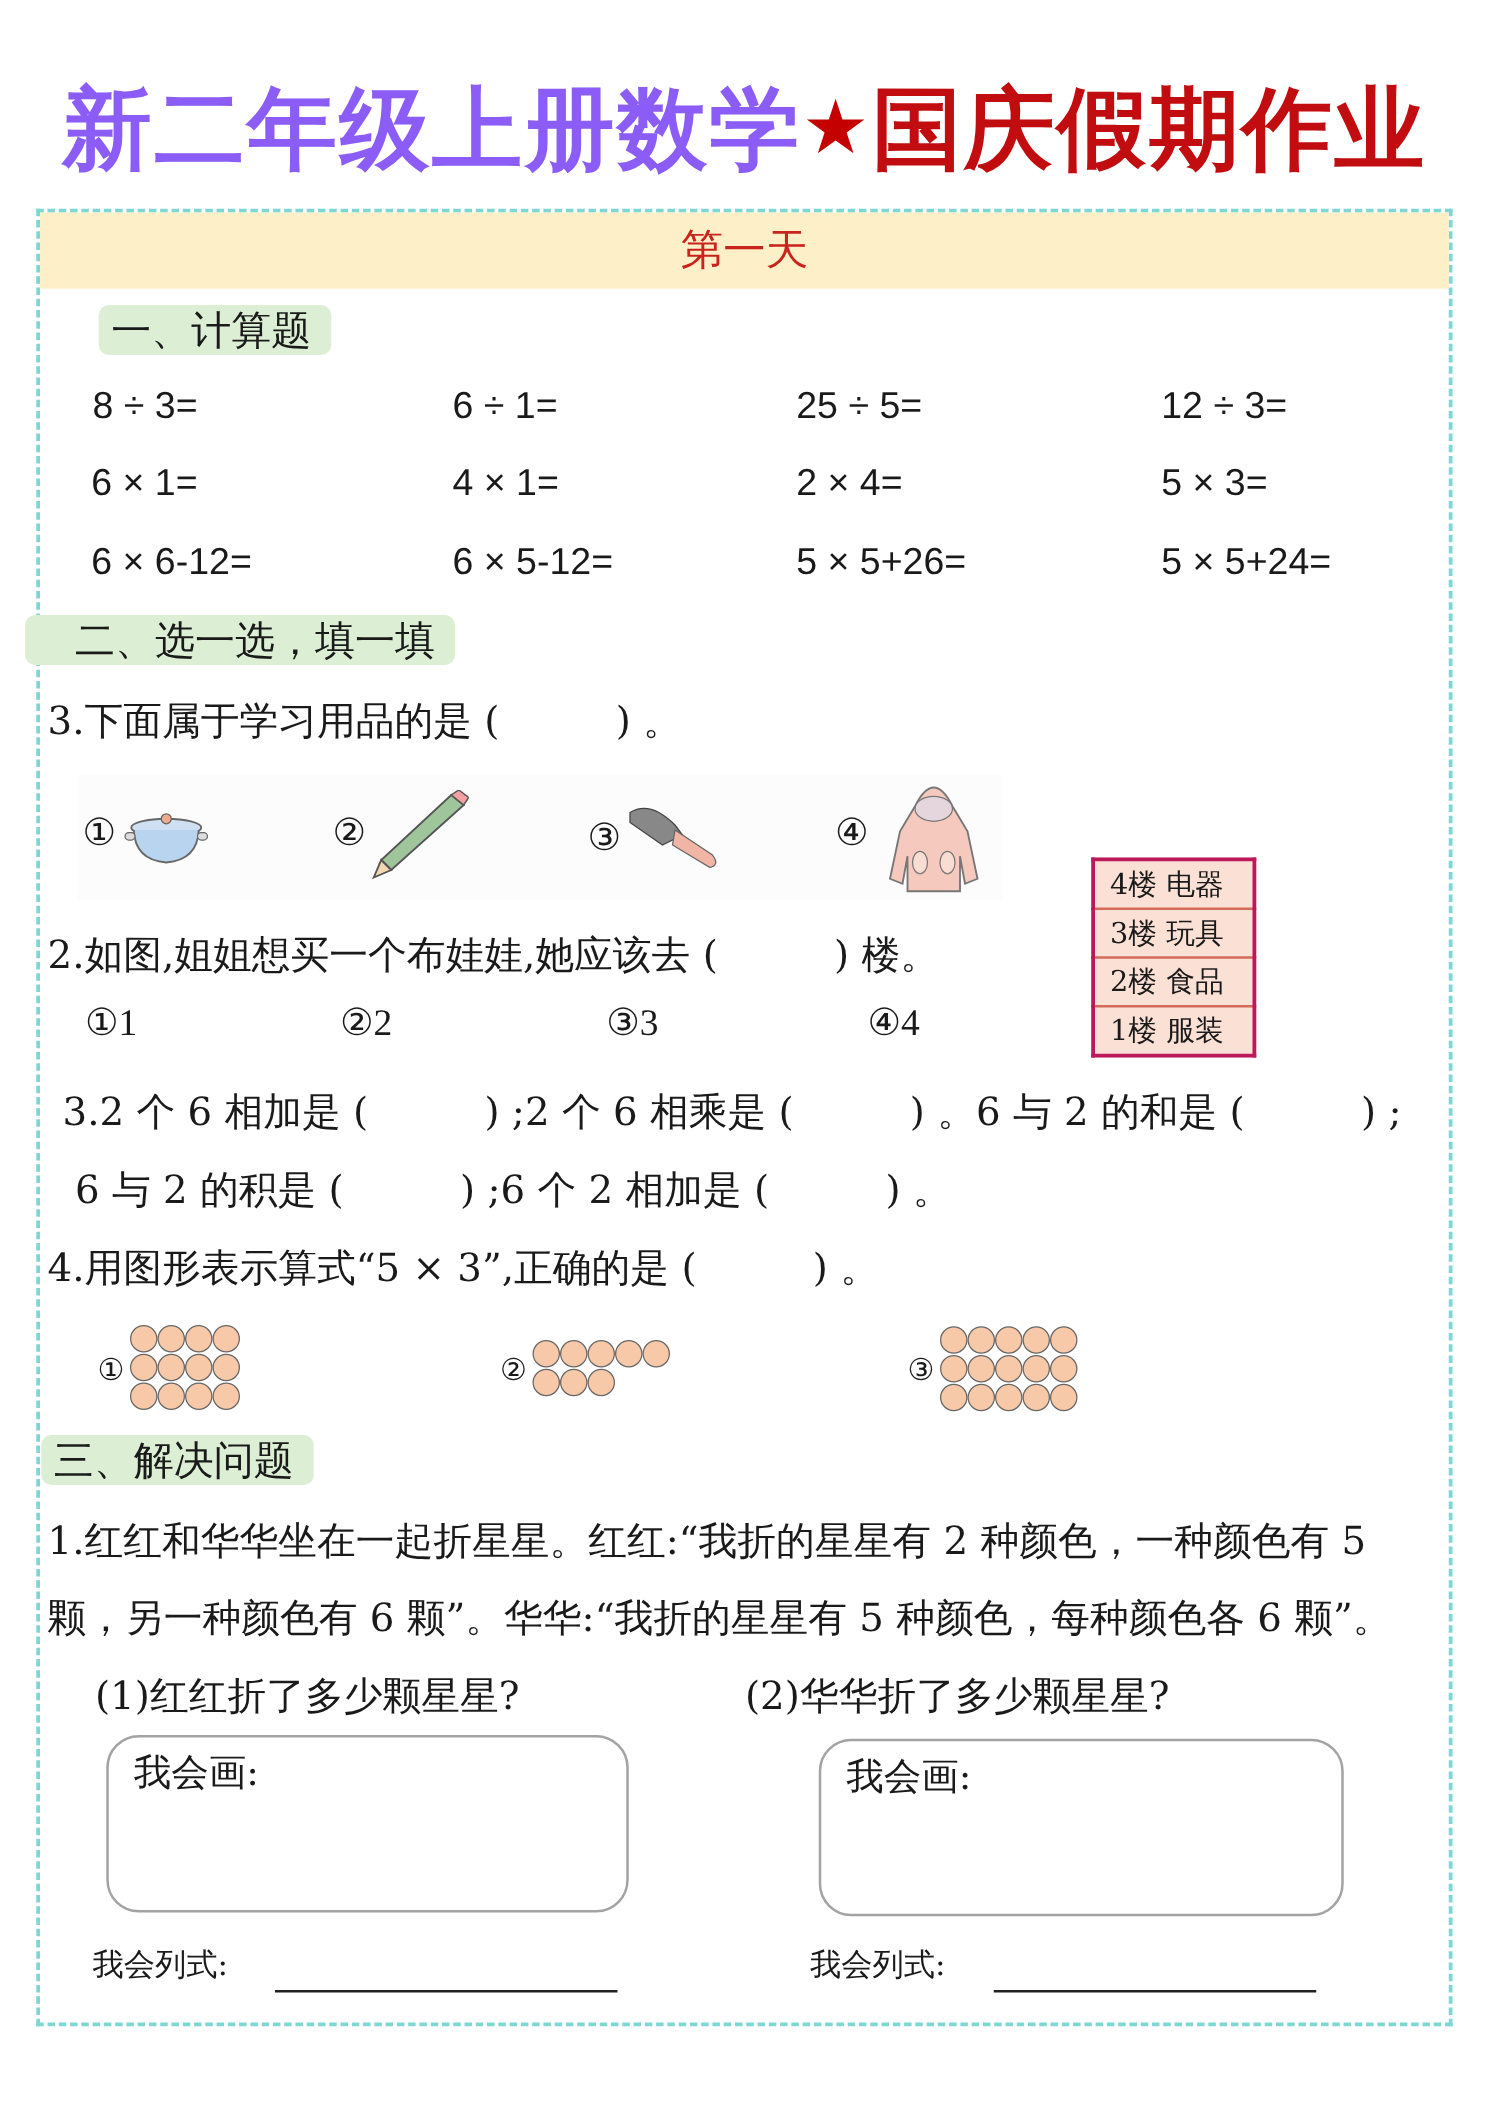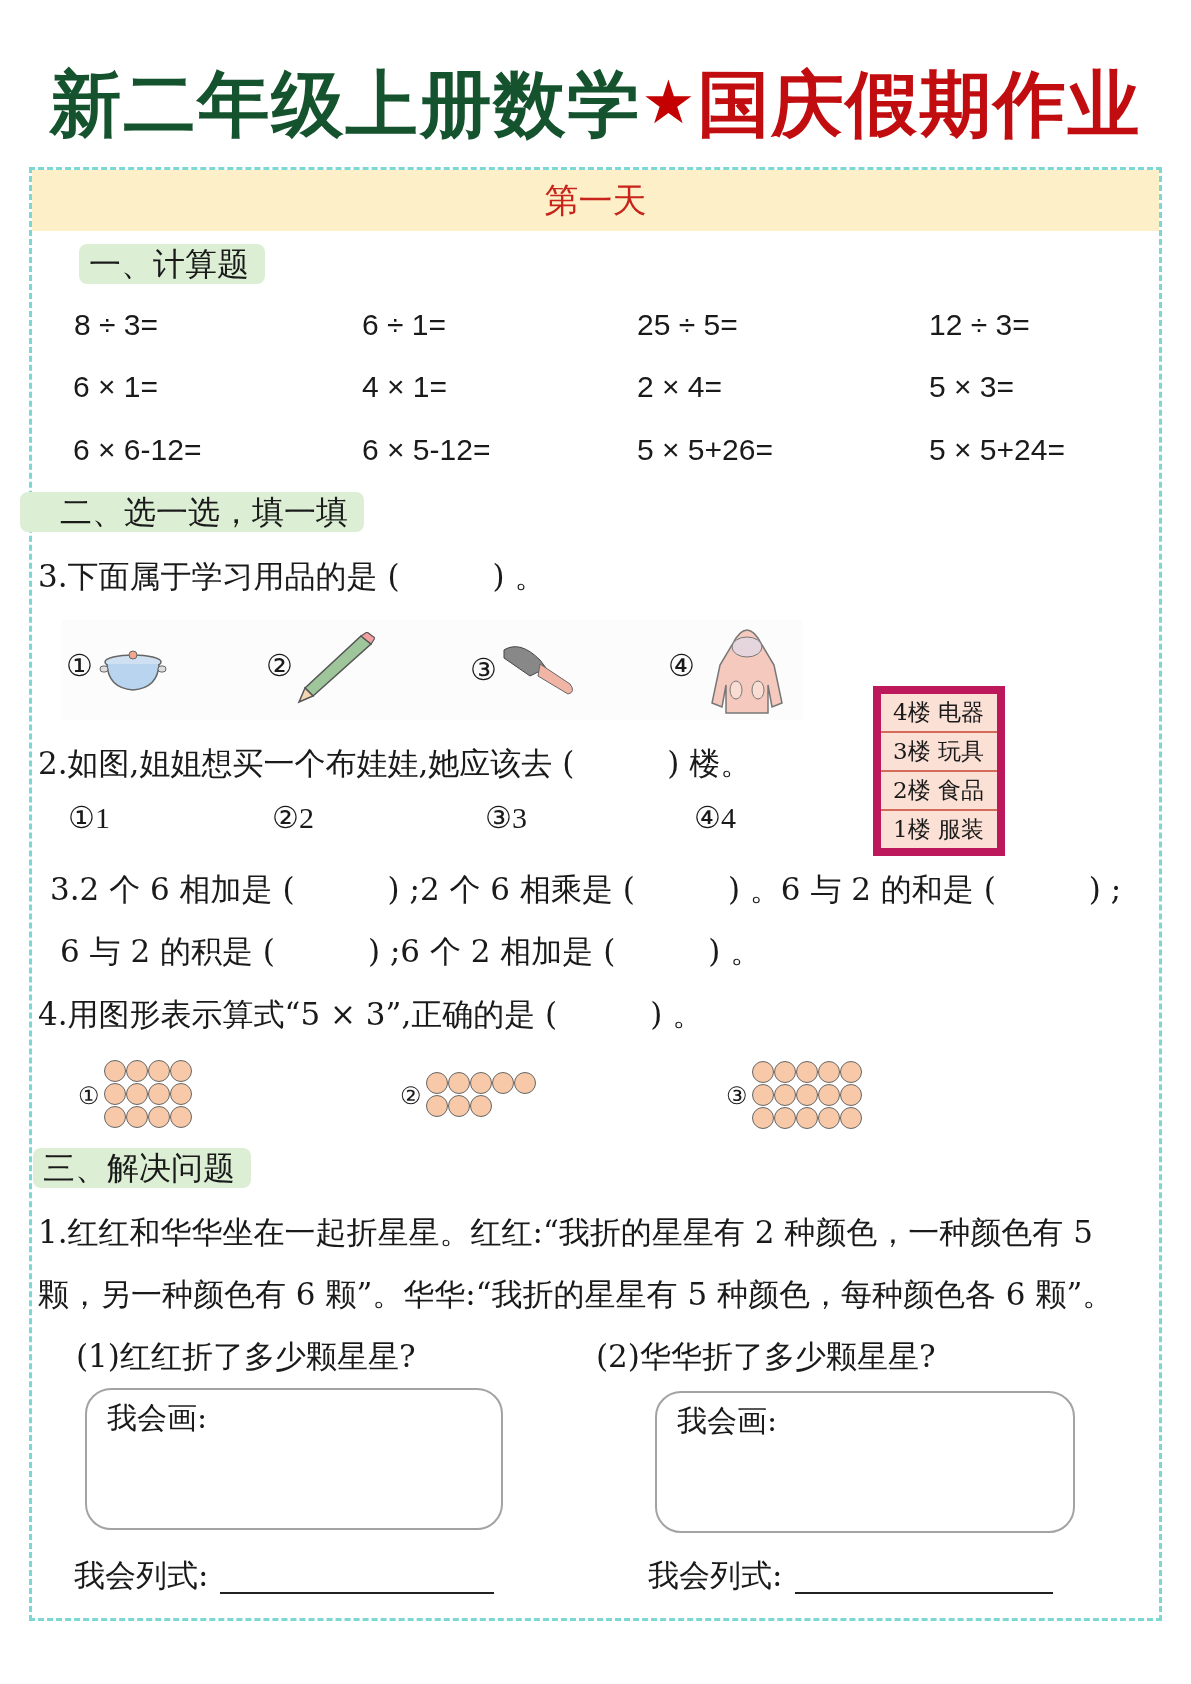--- a/index.html
+++ b/index.html
@@ -1,52 +1,52 @@
 <!DOCTYPE html>
 <html><head>
 <meta charset="utf-8">
 <style>
   html, body { margin: 0; padding: 0; background: #ffffff; }
   body { width: 1191px; height: 1684px; position: relative; overflow: hidden;
          font-family: "DejaVu Sans", "Liberation Sans", sans-serif; color: #1a1a1a; }
   .title { position: absolute; top: 52px; left: 0; width: 1191px; text-align: center;
            font-family: "DejaVu Sans", sans-serif; font-weight: bold; font-size: 72px;
            letter-spacing: 2px; line-height: 100px; }
-  .title .black { color: #14532d; }
+  .title .black { color: #8b5cf6; }
   .title .star { color: #c40000; font-size: 60px; vertical-align: 6px; }
   .title .red { color: #c20d10; }
 
   .frame { position: absolute; left: 29px; top: 167px; width: 1133px; height: 1454px;
            border: 3px dashed #7dd8d3; box-sizing: border-box; }
   .day-bar { position: absolute; left: 32px; top: 170px; width: 1127px; height: 61px;
              background: #fdf0c8; text-align: center; line-height: 61px;
              color: #c8241b; font-size: 34px; font-family: "DejaVu Serif", serif; }
 
   .sec-head { position: absolute; background: #dcefd5; border-radius: 8px;
               font-size: 32px; line-height: 40px; padding: 0 16px 0 10px; color: #1a1a1a;
               font-family: "DejaVu Serif", serif; }
   .calc { position: absolute; font-size: 30px; font-family: "Liberation Sans", sans-serif; color: #1a1a1a; }
   .q { position: absolute; font-size: 31px; font-family: "DejaVu Serif", serif; color: #1a1a1a; white-space: nowrap; }
   .opt { position: absolute; font-size: 30px; font-family: "Liberation Serif", serif; color: #1a1a1a; }
 
-  .floor-table { position: absolute; left: 873px; top: 686px; width: 132px; border: 8px solid #be185d;
+  .floor-table { position: absolute; left: 873px; top: 686px; width: 132px; border: 3px solid #be185d;
                  background: #fbe0d6; border-collapse: collapse; }
   .floor-table td { border: 2px solid #d46a5a; font-size: 23px; font-family: "DejaVu Serif", serif;
                     padding: 3px 12px; height: 29px; white-space: nowrap; }
 
   .pic-strip { position: absolute; left: 62px; top: 620px; width: 740px; height: 100px; background: #fcfcfc; }
   .pic { position: absolute; }
 
   .dots { position: absolute; }
   .dot { position: absolute; width: 22px; height: 22px; border-radius: 50%; background: #f7c9a8;
          border: 1.5px solid #666; box-sizing: border-box; }
 
   .draw-box { position: absolute; border: 2px solid #a3a3a3; border-radius: 26px; box-sizing: border-box; }
   .draw-label { position: absolute; left: 20px; top: 8px; font-size: 30px; font-family: "DejaVu Serif", serif; }
-  .formula { position: absolute; font-size: 31px; font-family: "DejaVu Serif", serif; }
+  .formula { position: absolute; font-size: 25px; font-family: "DejaVu Serif", serif; }
   .line { position: absolute; height: 0; border-bottom: 2px solid #222; }
 </style>
 </head>
 <body>
 
 <div class="title">
   <span class="black">新二年级上册数学</span><span class="star">★</span><span class="red">国庆假期作业</span>
 </div>
 
 <div class="frame"></div>

